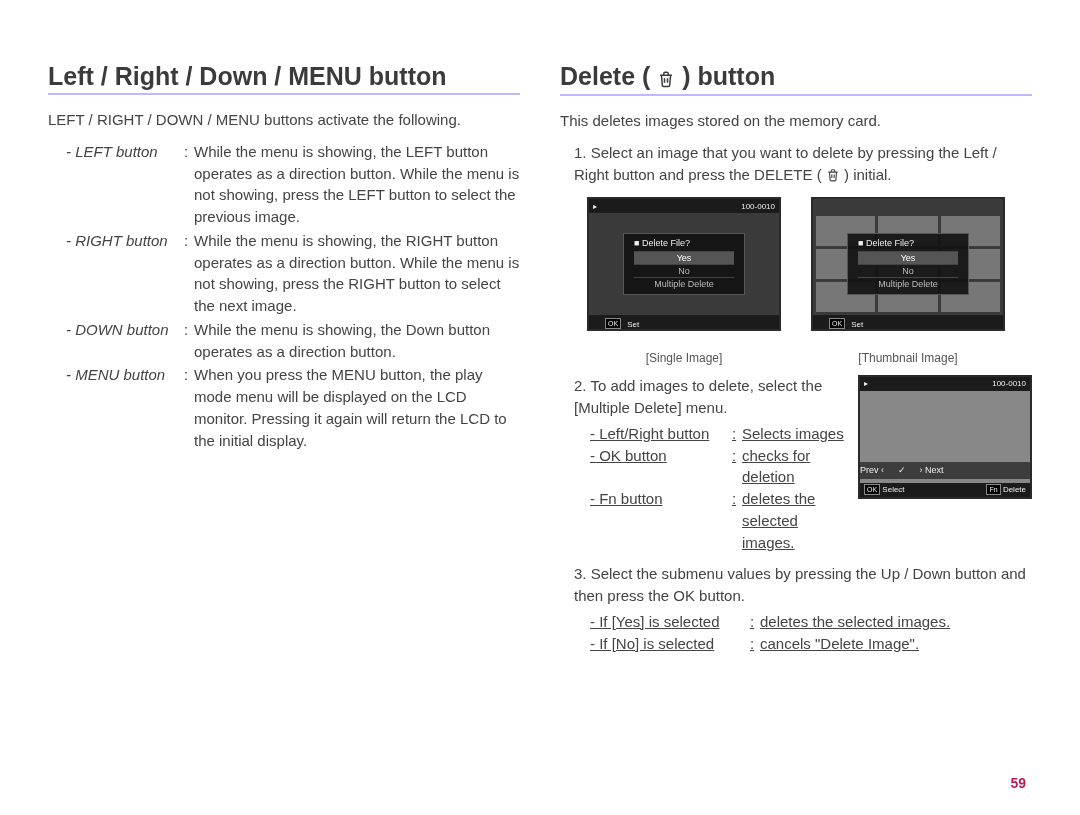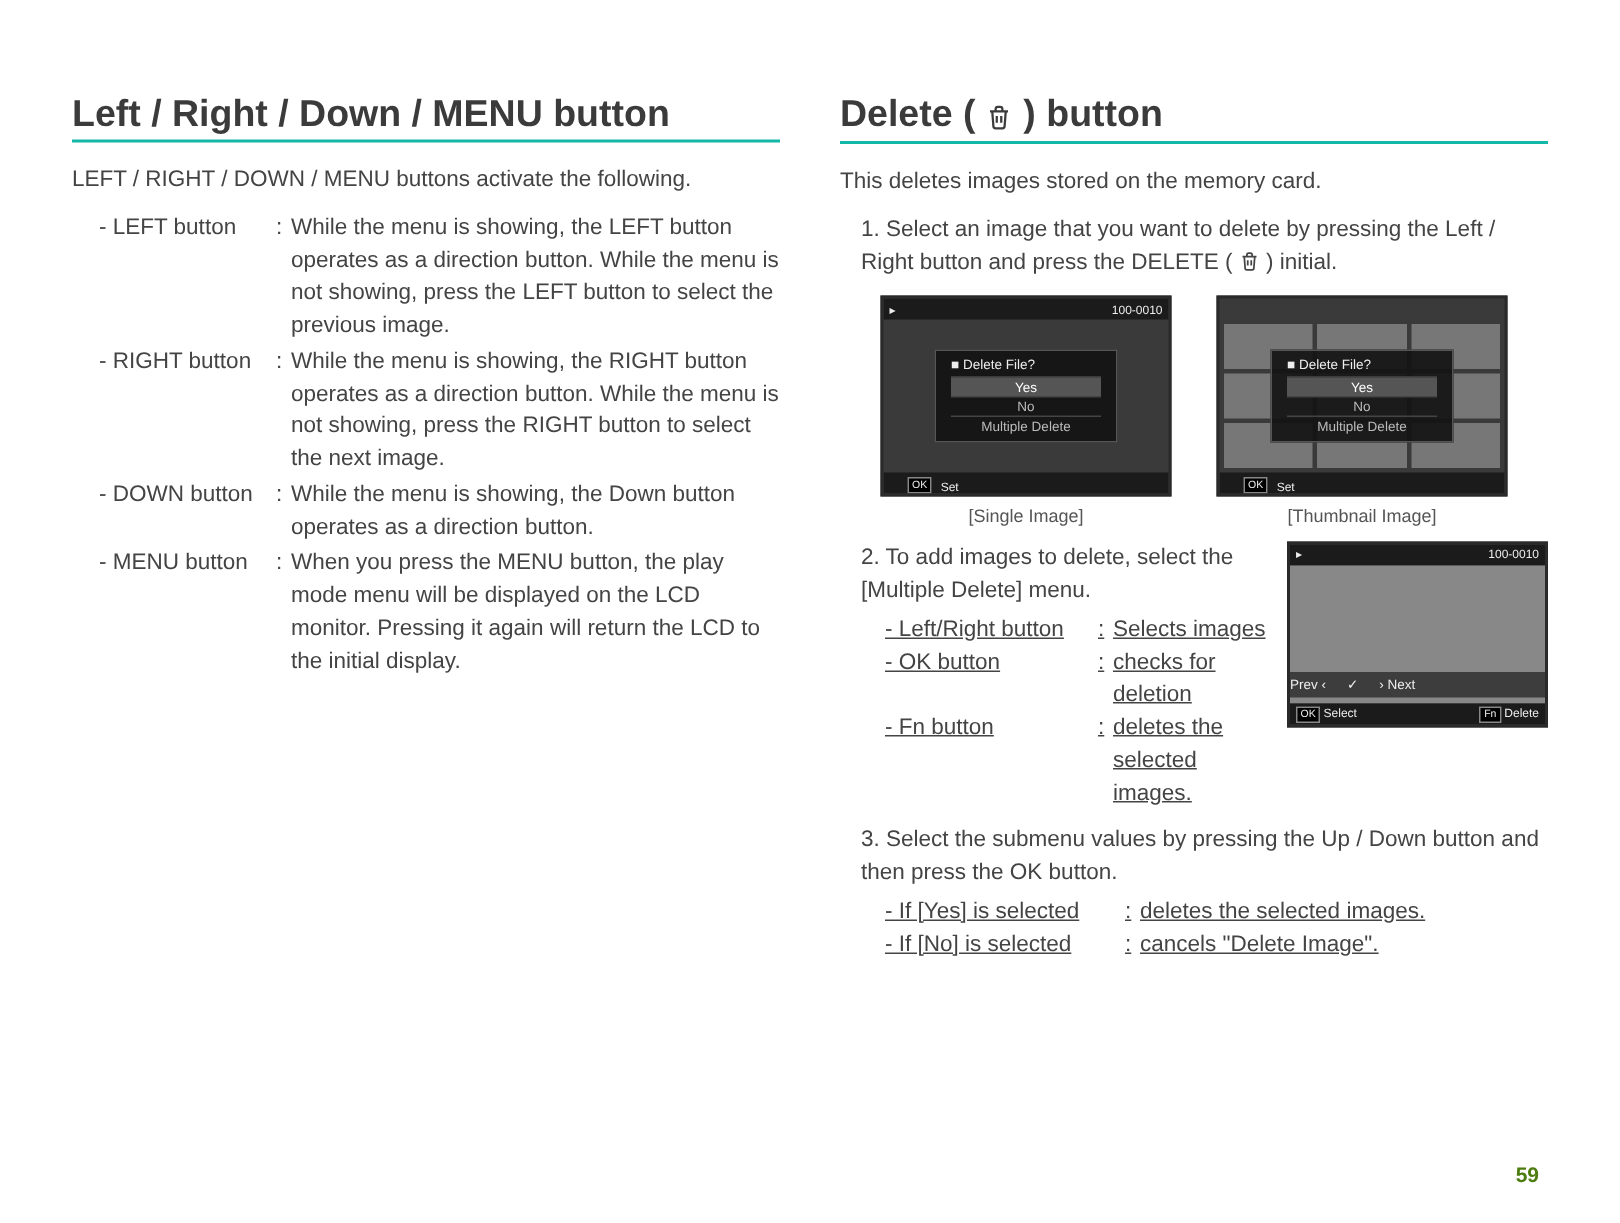--- a/index.html
+++ b/index.html
@@ -27,40 +27,41 @@
   }
   .col {
     flex: 1;
     min-width: 0;
   }
   h2.section-title {
     margin: 0 0 10px 0;
     font-weight: bold;
     font-size: 25px;
     color: #3b3b3b;
-    border-bottom: 2px solid #14b8a6;
+    border-bottom: 2px solid #c4b5fd;
     padding-bottom: 2px;
   }
   h2.section-title .icon {
     display: inline-block;
     vertical-align: -1px;
   }
   .intro {
     margin: 14px 0 10px 0;
     line-height: 1.45;
   }
   .def-row {
     display: flex;
     margin: 2px 0;
     line-height: 1.45;
   }
   .def-label {
     width: 118px;
     flex: none;
     white-space: nowrap;
+    font-style: italic;
   }
   .def-colon {
     width: 10px;
     flex: none;
   }
   .def-body {
     flex: 1;
   }
   .indent-list {
     padding-left: 18px;
@@ -156,21 +157,21 @@
     grid-template-columns: repeat(3, 1fr);
     grid-template-rows: repeat(3, 1fr);
     gap: 3px;
     padding: 3px;
   }
   .thumbs-bg > div {
     background: #777;
   }
   .pair-label {
     font-size: 12px;
-    margin-top: 6px;
+    margin-top: 20px;
     color: #555;
   }
 
   .lcd-small {
     float: right;
     margin-left: 14px;
     width: 170px;
     height: 120px;
     background: #3a3a3a;
     border: 2px solid #2a2a2a;
@@ -208,21 +209,21 @@
     border:1px solid #888;
     padding:0 2px;
     font-size:7px;
     line-height:9px;
     background:#000;
   }
   .page-number {
     text-align: right;
     font-weight: bold;
     font-size: 14px;
-    color: #4d7c0f;
+    color: #be185d;
     padding-right: 6px;
   }
   svg.trash {
     width: 18px; height: 18px;
     vertical-align: -2px;
   }
   svg.trash-inline {
     width: 14px; height: 14px;
     vertical-align: -2px;
   }

